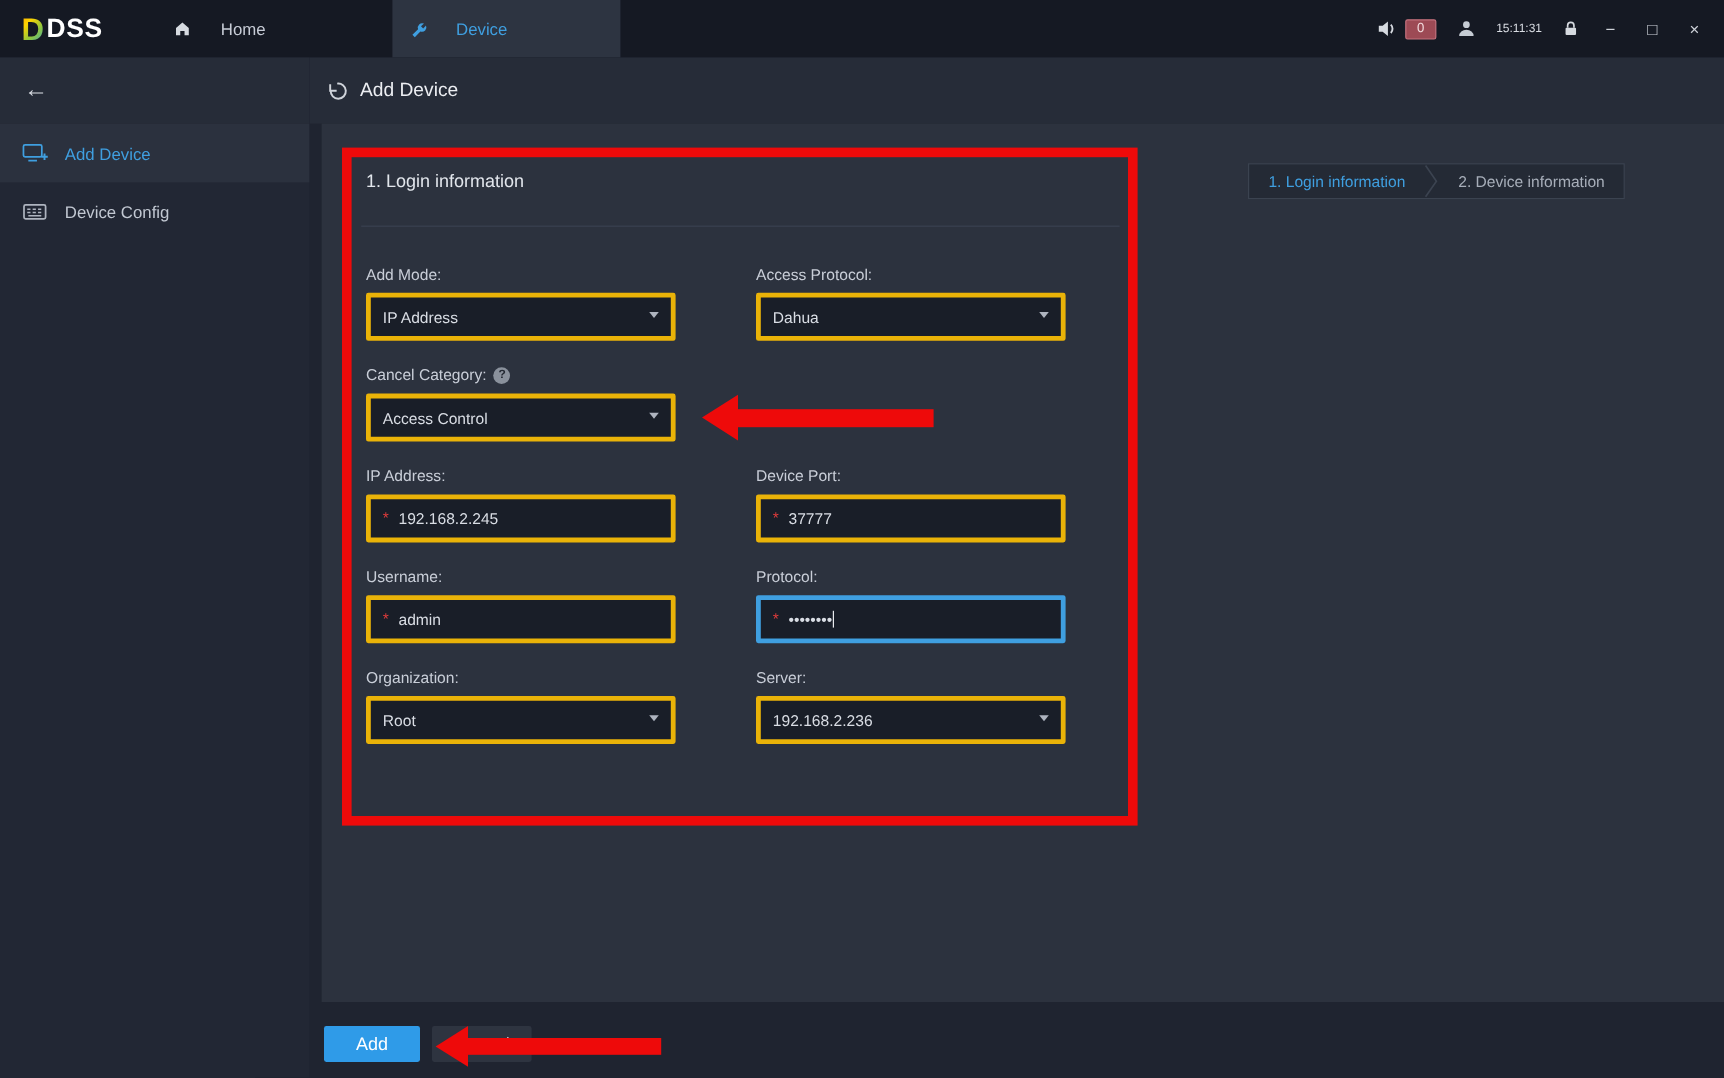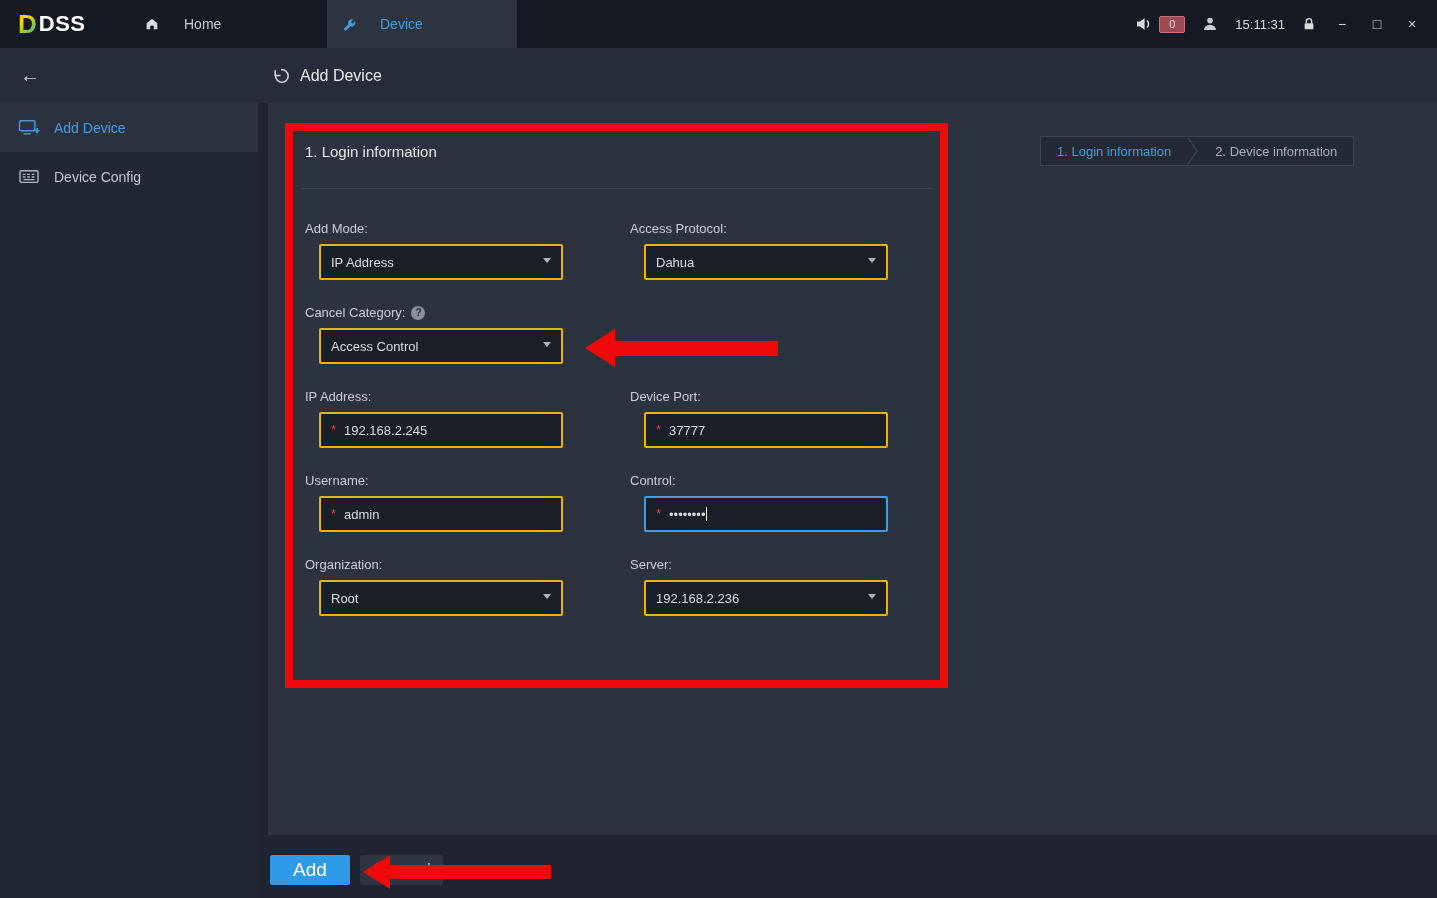--- a/index.html
+++ b/index.html
@@ -11,21 +11,21 @@
   .titlebar { height:48px; flex:none; background:#151923; display:flex; align-items:stretch; }
   .logo-wrap { width:130px; display:flex; align-items:center; padding-left:18px; gap:2px; }
   .logo-d { font-weight:bold; font-size:26px; background:linear-gradient(135deg,#f59b00 0%,#ffd400 30%,#8dc63f 60%,#2e9fe0 100%); -webkit-background-clip:text; background-clip:text; color:transparent; }
   .logo-text { font-weight:bold; font-size:22px; color:#ffffff; letter-spacing:0.5px; }
   .tab { display:flex; align-items:center; gap:24px; padding:0 14px; font-size:14px; color:#c7ccd6; cursor:default; }
   .tab-home { width:197px; }
   .tab-device { width:190px; background:#2d3441; color:#3f9fe0; }
   .titlebar-right { margin-left:auto; display:flex; align-items:center; gap:17px; padding-right:16px; }
   .alarm-group { display:flex; align-items:center; gap:6px; }
   .alarm-badge { min-width:26px; height:17px; background:#9d4a55; border:1px solid #c4727e; border-radius:2px; color:#f2dadd; font-size:11px; display:flex; align-items:center; justify-content:center; padding:0 4px; }
-  .time-text { font-size:13px; color:#d8dce2; }
+  .time-text { font-size:10px; color:#d8dce2; }
   .winbtn { font-size:14px; color:#cfd3da; width:18px; text-align:center; cursor:default; }
 
   
   .body-row { flex:1; display:flex; min-height:0; }
 
   
   .sidebar-col { width:258px; flex:none; background:#222734; display:flex; flex-direction:column; }
   .sidebar-header { height:55px; flex:none; background:#262c38; display:flex; align-items:center; padding-left:20px; }
   .back-arrow { font-size:20px; color:#d4d8df; cursor:default; }
   .sidebar-item { height:49px; display:flex; align-items:center; gap:14px; padding-left:18px; font-size:14px; color:#c2c8d2; cursor:default; }
@@ -41,32 +41,32 @@
   .steps { position:absolute; left:772px; top:33px; height:30px; display:flex; align-items:stretch; background:#242a35; border:1px solid #3b4350; }
   .step { display:flex; align-items:center; padding:0 16px; font-size:13px; color:#a7aeb9; cursor:default; }
   .step.active { color:#3f9fe0; }
   .step-sep { display:flex; align-items:center; }
 
   
   .section-title { position:absolute; left:37px; top:40px; font-size:15px; color:#e2e6ec; }
   .divider { position:absolute; left:33px; top:85px; width:632px; height:1px; background:#3a4150; }
   .fg { position:absolute; width:258px; }
   .fg label { display:block; font-size:13px; color:#c9ced8; margin-bottom:8px; height:15px; }
-  .control { height:28px; background:#191e28; border:2px solid #eab308; border-radius:2px; display:flex; align-items:center; padding:16px 10px; font-size:13px; color:#d9dde4; position:relative; cursor:default;margin-left:14px; }
+  .control { height:28px; background:#191e28; border:4px solid #eab308; border-radius:2px; display:flex; align-items:center; padding:16px 10px; font-size:13px; color:#d9dde4; position:relative; cursor:default; }
   .control.focused { border-color:#3f9fe0; }
   .chev { position:absolute; right:10px; top:12px; width:0; height:0; border-left:4px solid transparent; border-right:4px solid transparent; border-top:5px solid #aeb4bf; }
   .req { color:#e23c3c; font-size:13px; margin-right:8px; line-height:28px; }
   .caret { display:inline-block; width:1px; height:14px; background:#e8eaee; margin-left:1px; }
   .help-icon { display:inline-flex; width:14px; height:14px; border-radius:50%; background:#8a919c; color:#242933; font-size:10px; font-weight:bold; align-items:center; justify-content:center; margin-left:6px; vertical-align:-2px; }
   .label-row { display:flex; align-items:center; margin-bottom:8px; }
   .label-row span.lbl { font-size:13px; color:#c9ced8; }
 
   
   .footer { position:absolute; left:0; right:0; bottom:0; height:63px; }
-  .btn { position:absolute; top:20px; height:30px; border:none; border-radius:2px; font-size:19px; font-family:"Liberation Sans", sans-serif; cursor:default; }
+  .btn { position:absolute; top:20px; height:30px; border:none; border-radius:2px; font-size:15px; font-family:"Liberation Sans", sans-serif; cursor:default; }
   .btn-add { left:12px; width:80px; background:#2f9be8; color:#ffffff; }
   .btn-cancel { left:102px; width:83px; background:#2e3440; color:#b6bcc6; }
 
   
   .annot { position:absolute; pointer-events:none; z-index:100; }
   .red-box { left:285px; top:123px; width:663px; height:565px; border:8px solid #ee0a0a; }
   .arrow-head { width:0; height:0; border-top:19px solid transparent; border-bottom:19px solid transparent; border-right:30px solid #ee0a0a; }
   .arrow-body { background:#ee0a0a; }
   .a1-head { left:585px; top:329px; }
   .a1-body { left:614px; top:341px; width:164px; height:15px; }
@@ -229,21 +229,21 @@
         </div>
 
         <div class="fg" style="left:37px; top:370px;">
           <label>Username:</label>
           <div class="control">
             <span class="req">*</span>
             <span>admin</span>
           </div>
         </div>
         <div class="fg" style="left:362px; top:370px;">
-          <label>Control:</label>
+          <label>Protocol:</label>
           <div class="control focused">
             <span class="req">*</span>
             <span>••••••••</span>
             <span class="caret"></span>
           </div>
         </div>
 
         <div class="fg" style="left:37px; top:454px;">
           <label>Organization:</label>
           <div class="control">

